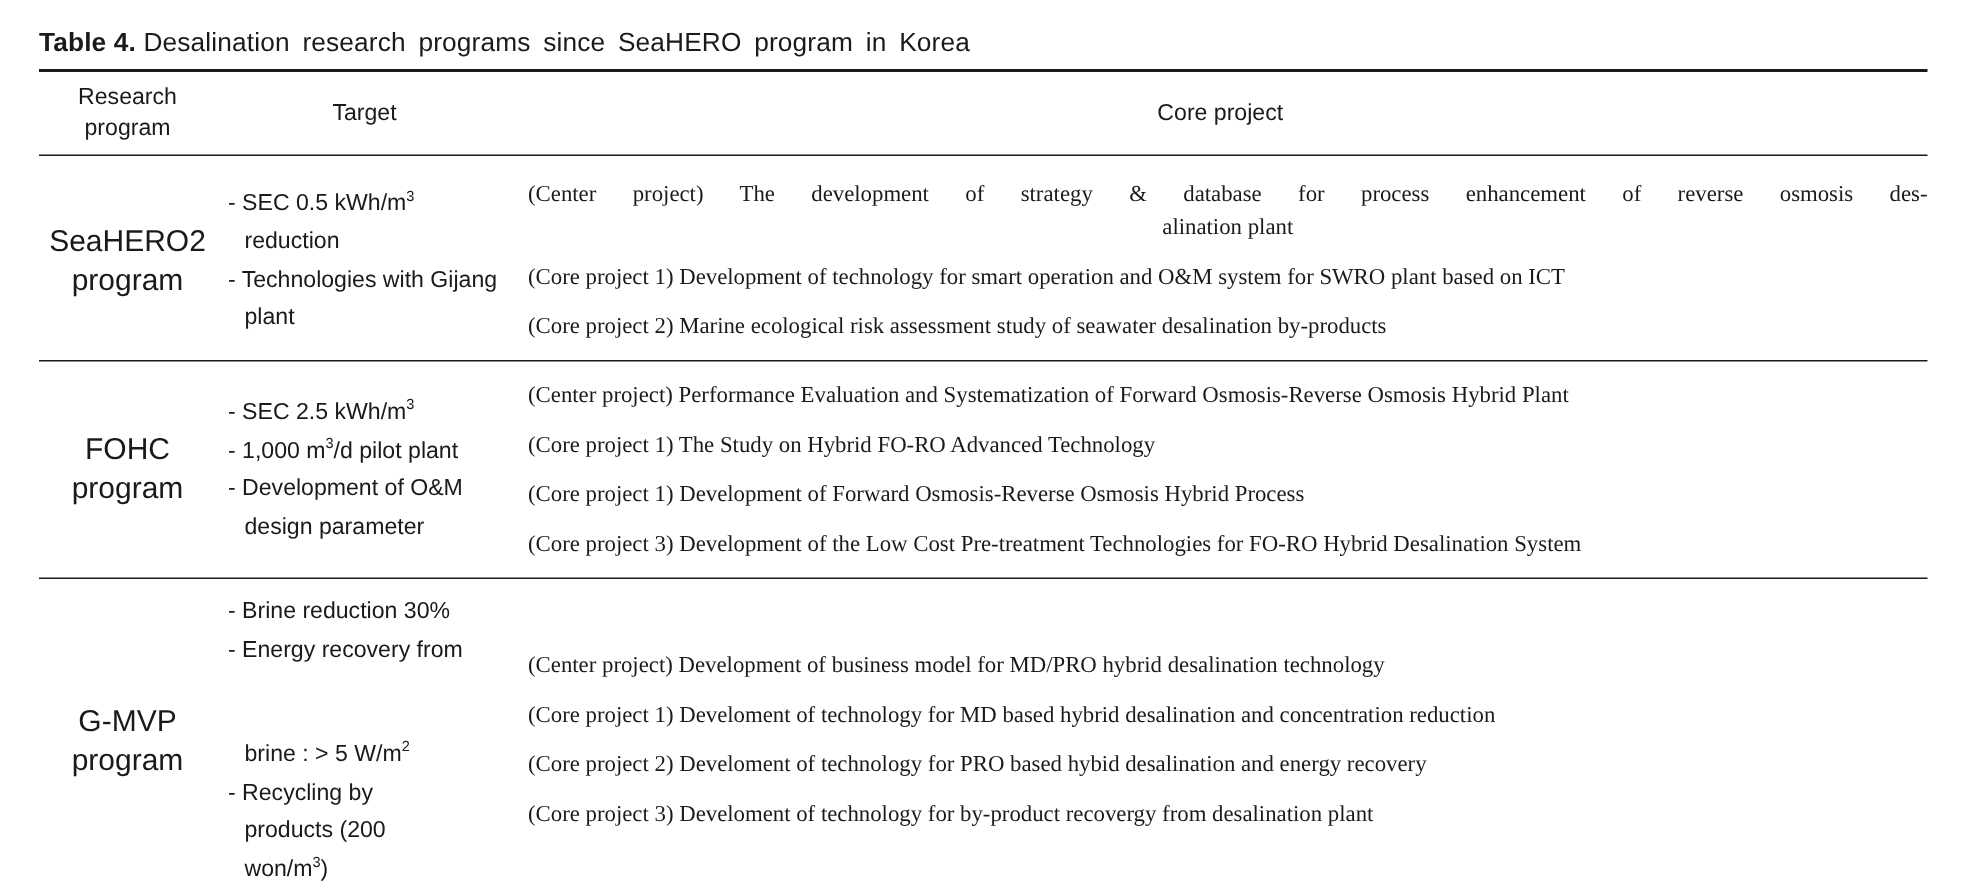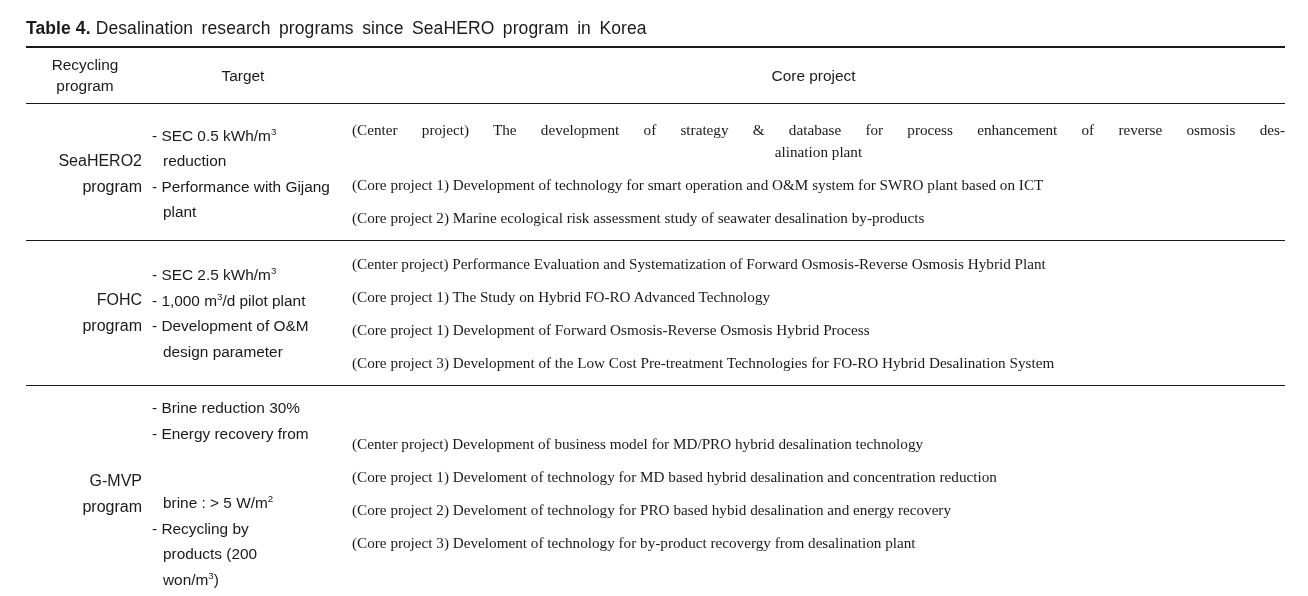--- a/index.html
+++ b/index.html
@@ -79,23 +79,23 @@
   }
 
   tr.group > td {
     border-bottom: 1.2px solid #1a1a1a;
   }
   tr.group.last > td {
     border-bottom: 1.6px solid #1a1a1a;
   }
 
   .cell-prog {
-    text-align: right;
+    text-align: center;
     line-height: 26px;
-    font-size: 16px;
+    font-size: 20px;
     padding: 0 2px;
   }
   .cell-prog .pl {
     display: block;
     white-space: nowrap;
   }
 
   .cell-targ {
     padding: 9px 2px 9px 8px;
     font-size: 15.4px;
@@ -148,21 +148,21 @@
   <table class="tbl">
     <colgroup>
       <col class="col-prog">
       <col class="col-targ">
       <col class="col-core">
     </colgroup>
 
     <thead>
       <tr>
         <th>
-          <span class="dbl-pad">Recycling</span>
+          <span class="dbl-pad">Research</span>
           <span class="dbl-pad">program</span>
         </th>
         <th>Target</th>
         <th>Core project</th>
       </tr>
     </thead>
 
     <tbody>
       <tr class="spacer-dbl">
         <td colspan="3"></td>
@@ -172,21 +172,21 @@
         <td class="cell-prog">
           <span class="pl">SeaHERO2</span>
           <span class="pl">program</span>
         </td>
         <td class="cell-targ">
           <span class="targ-item">
             <span>- SEC 0.5 kWh/m</span><sup>3</sup>
             <span>reduction</span>
           </span>
           <span class="targ-item">
-            <span>- Performance with</span>
+            <span>- Technologies with</span>
             <span>Gijang plant</span>
           </span>
         </td>
         <td class="cell-core">
           <span class="core-item">
             <span class="w1">(Center project) The development of strategy &amp; database for process enhancement of reverse osmosis des-</span>
             <span class="w2">alination plant</span>
           </span>
           <span class="core-item">(Core project 1) Development of technology for smart operation and O&amp;M system for SWRO plant based on ICT</span>
           <span class="core-item">(Core project 2) Marine ecological risk assessment study of seawater desalination by-products</span>

